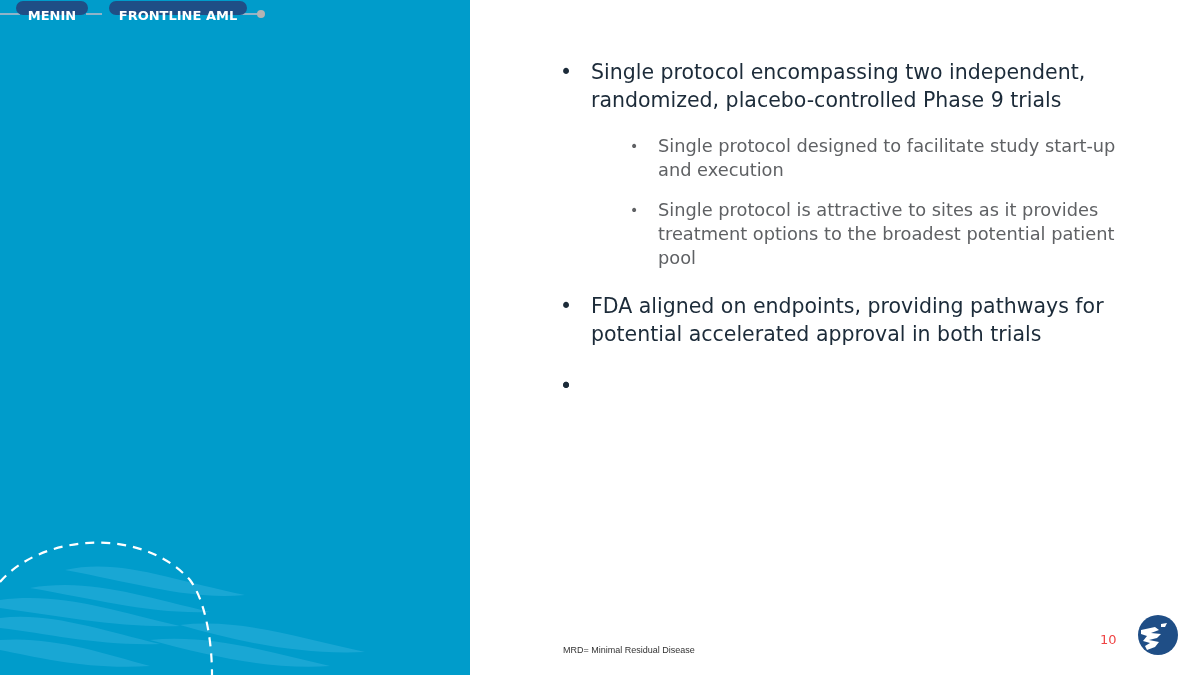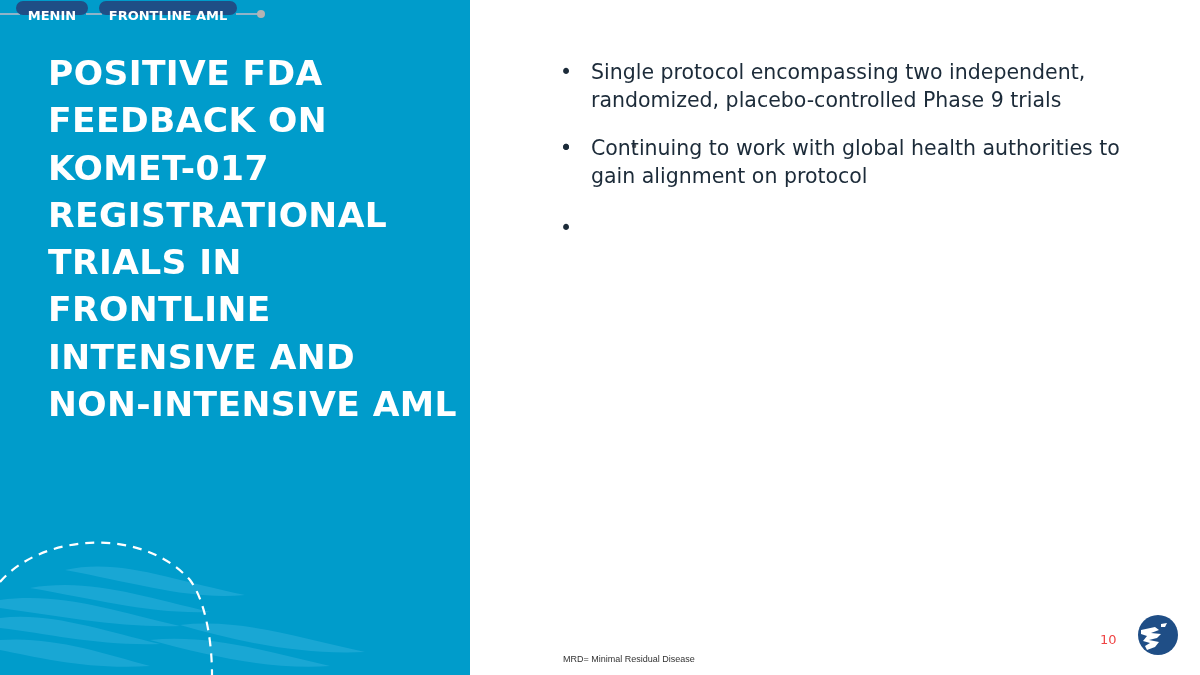--- a/index.html
+++ b/index.html
@@ -11,36 +11,35 @@
   .title { position: absolute; left: 48px; top: 50px; width: 410px; color: #fff; font-weight: bold; font-size: 34.5px; line-height: 47.3px; letter-spacing: 0.4px; margin: 0; }
   .waves { position: absolute; left: 0; top: 500px; }
   .content { position: absolute; left: 560px; top: 58px; width: 590px; }
   .b1 { position: relative; padding-left: 31px; color: #1c2b39; font-size: 20.5px; line-height: 28px; margin-bottom: 24px; }
   .b2 { position: relative; padding-left: 98px; color: #5f6164; font-size: 17.8px; line-height: 24px; margin-bottom: 16px; }
   .b1 .dot, .b2 .dot { position: absolute; top: 0; }
   .b1 .dot { left: 0; }
   .b2 .dot { left: 70px; font-size: 14px; }
   .b2.first { margin-top: -4px; }
   .b2.last { margin-bottom: 22px; }
-  .footnote { position: absolute; left: 563px; top: 645px; font-family: "Liberation Sans", sans-serif; font-size: 9px; color: #333; margin-top: 9px; }
+  .footnote { position: absolute; left: 563px; top: 645px; font-family: "Liberation Sans", sans-serif; font-size: 9px; color: #333; }
   .pagenum { position: absolute; left: 1100px; top: 632px; font-size: 13px; color: #ef4444; }
   .logo { position: absolute; left: 1137px; top: 614px; }
 </style>
 </head>
 <body>
 
 <div class="left-panel">
   <div class="nav-line" style="left:0;width:20px"></div>
   <div class="nav-line" style="left:86px;width:16px"></div>
   <div class="nav-line" style="left:236px;width:24px"></div>
   <div class="pill" style="left:16px;width:72px">MENIN</div>
-  <div class="pill" style="left:99px;width:138px">FRONTLINE AML</div>
+  <div class="pill" style="left:109px;width:138px">FRONTLINE AML</div>
   <div class="nav-dot"></div>
 
-  <h1 class="title">POSITIVE FDA FEEDBACK ON KOMET-017 REGISTRATIONAL TRIALS IN FRONTLINE INTENSIVE AND NON-INTENSIVE AML</h1>
 
   <svg class="waves" width="470" height="175" viewBox="0 0 470 175">
     <g fill="#2fb0dc" opacity="0.55">
       <path d="M65 70 C120 58 170 80 245 95 C190 100 140 84 65 70 Z"></path>
       <path d="M30 88 C90 78 140 96 210 112 C150 114 100 100 30 88 Z"></path>
       <path d="M0 100 C60 92 110 110 180 126 C120 128 60 116 0 108 Z"></path>
       <path d="M0 118 C50 112 100 130 160 144 C100 146 50 134 0 128 Z"></path>
       <path d="M180 125 C240 118 300 138 365 152 C300 155 240 142 180 125 Z"></path>
       <path d="M150 140 C210 134 270 152 330 166 C270 170 210 156 150 140 Z"></path>
       <path d="M0 140 C50 136 100 152 150 166 C90 170 40 158 0 150 Z"></path>
@@ -49,30 +48,32 @@
   </svg>
 </div>
 
 <div class="content">
   <div class="b1">
     <span class="dot">•</span>
     <span>Single protocol encompassing two independent, randomized, placebo-controlled Phase 9 trials</span>
   </div>
   <div class="b2 first">
     <span class="dot">•</span>
+    <span>Single protocol designed to facilitate study start-up and execution</span>
   </div>
   <div class="b2 last">
     <span class="dot">•</span>
+    <span>Single protocol is attractive to sites as it provides treatment options to the broadest potential patient pool</span>
   </div>
   <div class="b1">
     <span class="dot">•</span>
+    <span>FDA aligned on endpoints, providing pathways for potential accelerated approval in both trials</span>
   </div>
   <div class="b1">
     <span class="dot">•</span>
-    <span>Continuing to work with global health authorities to gain alignment on protocol</span>
   </div>
   <div class="b1">
     <span class="dot">•</span>
   </div>
 </div>
 
 <div class="footnote">MRD= Minimal Residual Disease</div>
 <div class="pagenum">10</div>
 
 <svg class="logo" width="42" height="42" viewBox="0 0 42 42">

